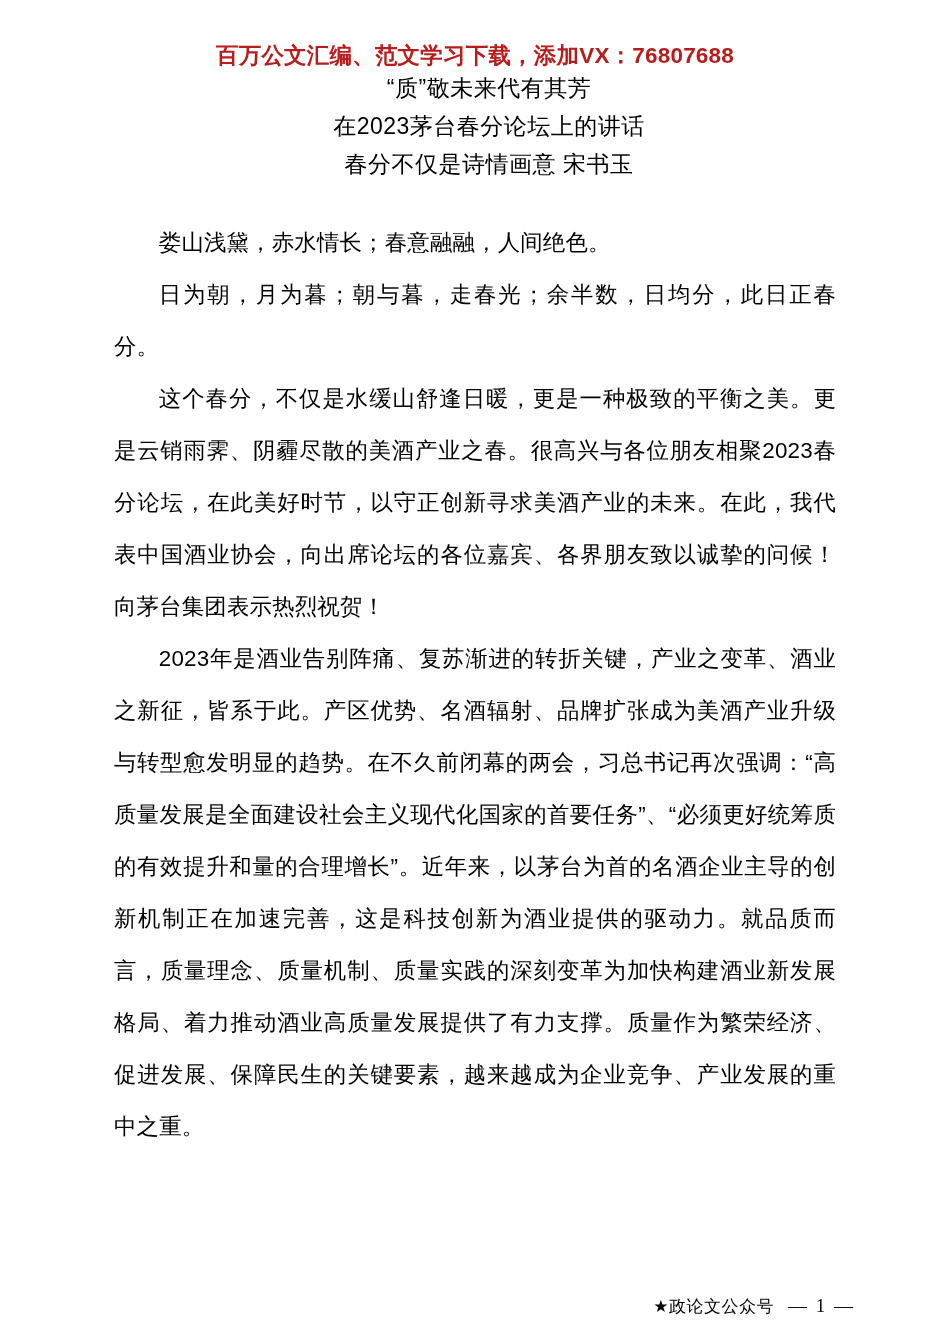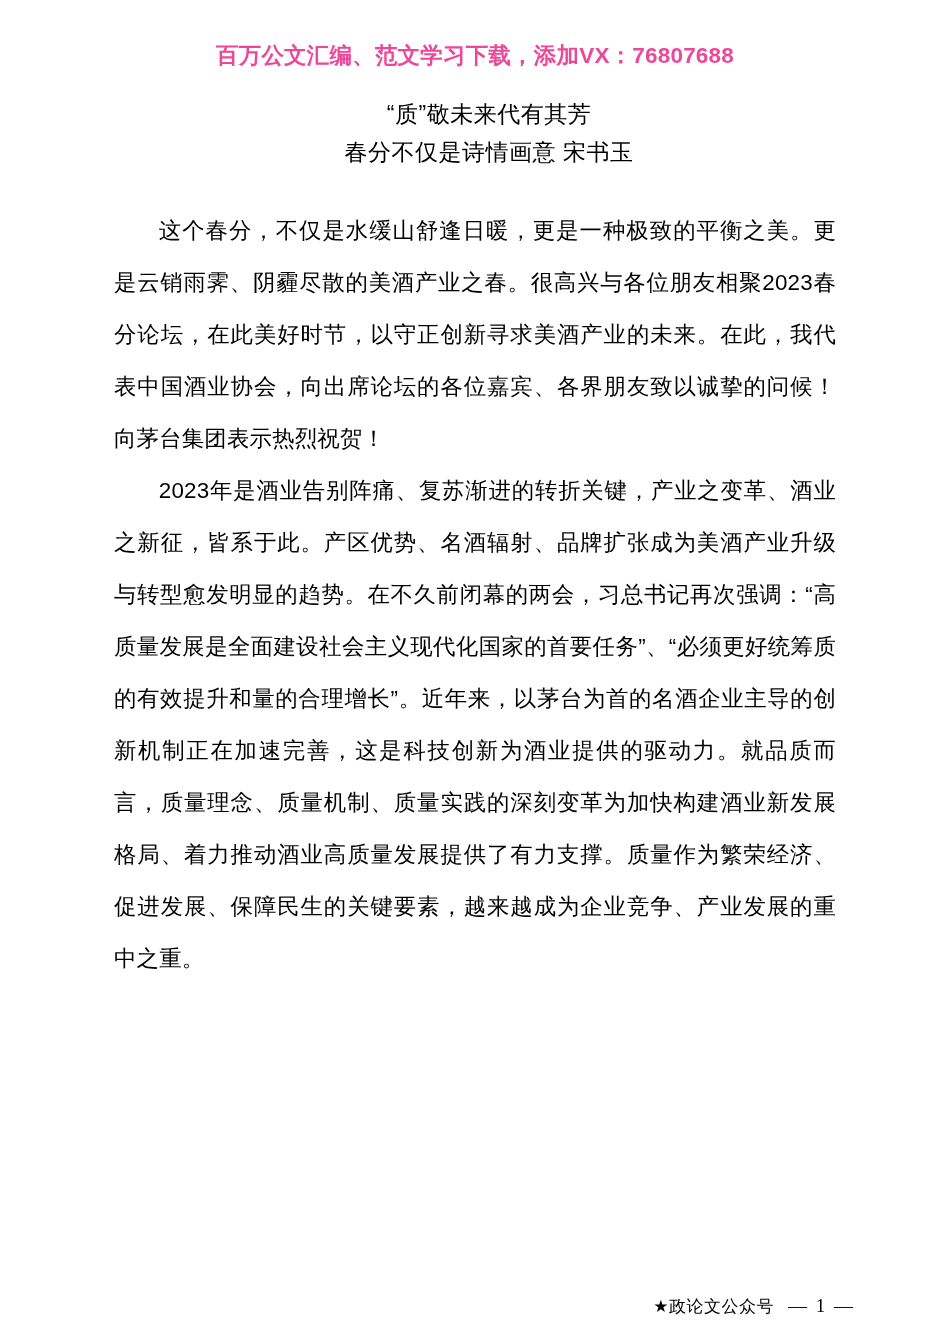--- a/index.html
+++ b/index.html
@@ -19,32 +19,31 @@
   .page {
     position: absolute;
     inset: 0;
     display: flex;
     flex-direction: column;
   }
 
   
   .promo-header {
     text-align: center;
-    color: #ec4899;
+    color: #b91c1c;
     font-size: 22.5px;
     font-weight: 700;
     letter-spacing: 0.2px;
     margin-top: 42px;
     line-height: 1.2;
     white-space: nowrap;
   }
 
   
   .title-block {
-    margin-top: 26px;
     text-align: center;
     padding-left: 28px;
   }
   .title-line {
     font-size: 23px;
     line-height: 38px;
     letter-spacing: 0.5px;
     white-space: nowrap;
   }
 
@@ -96,24 +95,27 @@
 </style>
 </head>
 <body>
 
 <div class="page">
 
   <div class="promo-header">百万公文汇编、范文学习下载，添加VX：76807688</div>
 
   <div class="title-block">
     <div class="title-line">“质”敬未来代有其芳</div>
+    <div class="title-line">在2023茅台春分论坛上的讲话</div>
     <div class="title-line">春分不仅是诗情画意 宋书玉</div>
   </div>
 
   <div class="body-wrap">
+    <p class="para">娄山浅黛，赤水情长；春意融融，人间绝色。</p>
+    <p class="para">日为朝，月为暮；朝与暮，走春光；余半数，日均分，此日正春分。</p>
     <p class="para">这个春分，不仅是水缓山舒逢日暖，更是一种极致的平衡之美。更是云销雨霁、阴霾尽散的美酒产业之春。很高兴与各位朋友相聚2023春分论坛，在此美好时节，以守正创新寻求美酒产业的未来。在此，我代表中国酒业协会，向出席论坛的各位嘉宾、各界朋友致以诚挚的问候！向茅台集团表示热烈祝贺！</p>
     <p class="para">2023年是酒业告别阵痛、复苏渐进的转折关键，产业之变革、酒业之新征，皆系于此。产区优势、名酒辐射、品牌扩张成为美酒产业升级与转型愈发明显的趋势。在不久前闭幕的两会，习总书记再次强调：“高质量发展是全面建设社会主义现代化国家的首要任务”、“必须更好统筹质的有效提升和量的合理增长”。近年来，以茅台为首的名酒企业主导的创新机制正在加速完善，这是科技创新为酒业提供的驱动力。就品质而言，质量理念、质量机制、质量实践的深刻变革为加快构建酒业新发展格局、着力推动酒业高质量发展提供了有力支撑。质量作为繁荣经济、促进发展、保障民生的关键要素，越来越成为企业竞争、产业发展的重中之重。</p>
 
   </div>
 
   <div class="footer">
     <div class="footer-inner">
       <span class="footer-mark">★政论文公众号</span>
       <span class="footer-page">— 1 —</span>
     </div>

